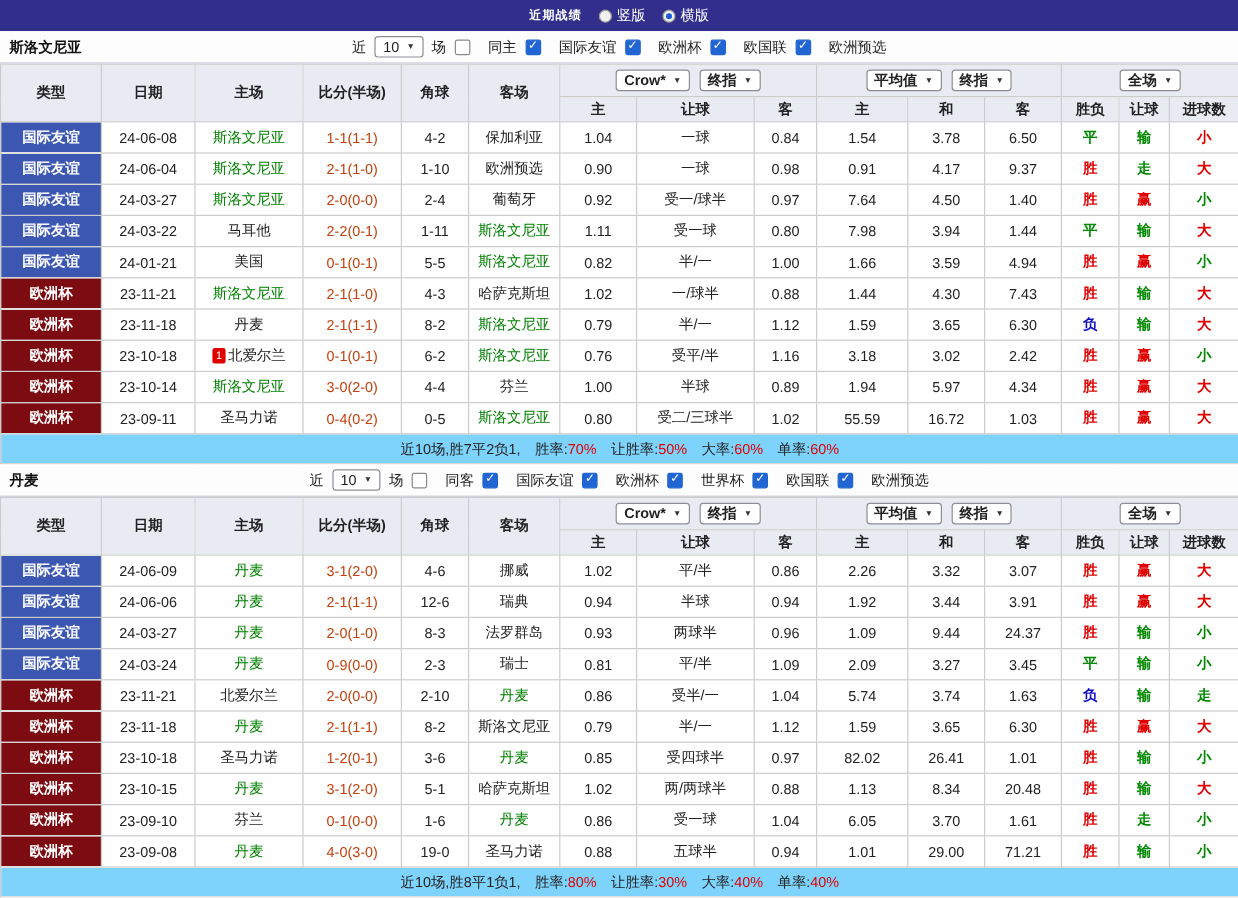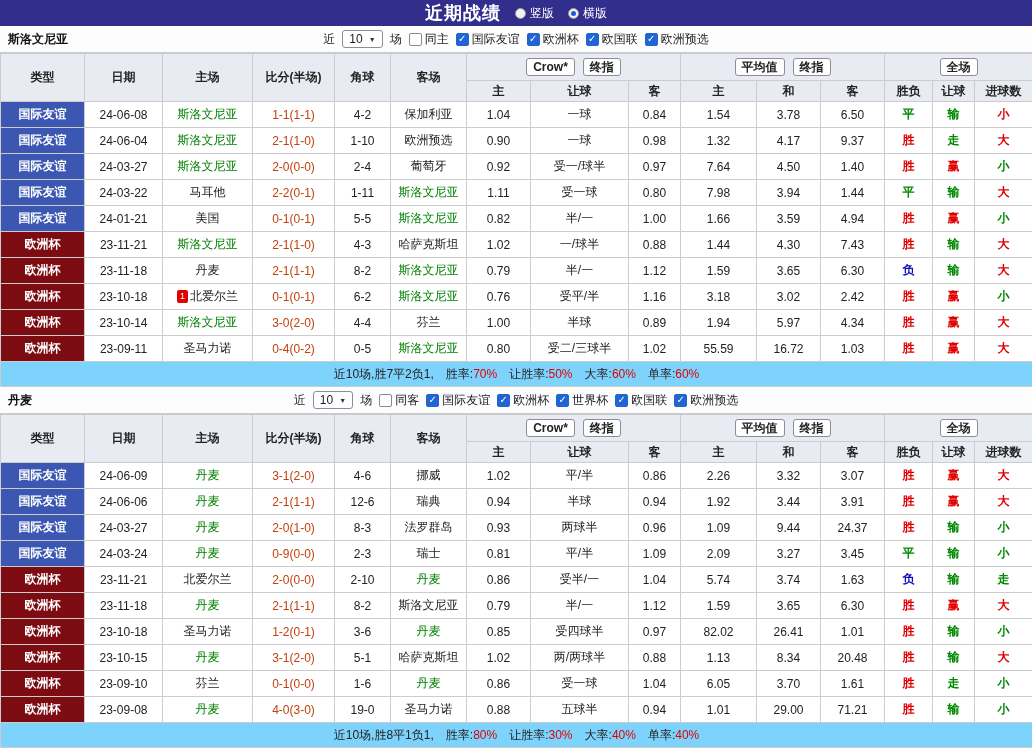--- a/index.html
+++ b/index.html
@@ -1,35 +1,35 @@
 <!DOCTYPE html>
 <html><head>
 <meta charset="utf-8">
 <style>
   *{margin:0;padding:0;box-sizing:border-box;}
   body{width:1032px;background:#fff;font-family:"Liberation Sans","DejaVu Sans",sans-serif;font-size:12px;color:#222;}
   .topbar{height:26px;background:#322e8c;display:flex;align-items:center;justify-content:center;gap:14px;color:#fff;}
-  .topbar-title{font-weight:bold;font-size:18px;letter-spacing:1px;}
+  .topbar-title{font-weight:bold;font-size:10px;letter-spacing:1px;}
   .radio{display:inline-flex;align-items:center;gap:4px;cursor:pointer;}
   .radio-dot{width:11px;height:11px;border-radius:50%;background:#f2f2f2;border:1px solid #999;position:relative;display:inline-block;}
   .radio-dot.sel::after{content:"";position:absolute;left:2px;top:2px;width:5px;height:5px;border-radius:50%;background:#1d5ad8;}
   .section-bar{height:27px;background:#fdfdfe;border-bottom:1px solid #c9c9d4;display:flex;align-items:center;position:relative;}
   .section-title{position:absolute;left:8px;font-weight:bold;font-size:12px;color:#111;}
   .controls{margin:0 auto;display:flex;align-items:center;gap:7px;}
   .select{display:inline-flex;align-items:center;gap:6px;background:#fff;border:1px solid #8d8d99;border-radius:3px;padding:0 6px;height:18px;line-height:16px;cursor:pointer;}
   .caret{font-size:7px;color:#333;transform:translateY(1px);}
-  .cb{display:inline-flex;align-items:center;gap:3px;cursor:pointer;}
+  .cb{display:inline-flex;align-items:center;gap:15px;cursor:pointer;}
   .cbox{width:13px;height:13px;border:1px solid #8a8a8a;border-radius:2px;background:#fff;display:inline-flex;align-items:center;justify-content:center;font-size:10px;color:#fff;line-height:1;}
   .cbox.checked{background:#2165d2;border-color:#2165d2;}
   table.results{width:1032px;border-collapse:collapse;table-layout:fixed;}
   .results th,.results td{border:1px solid #ccc;text-align:center;white-space:nowrap;overflow:hidden;padding:0;}
   .results thead th{background:#e9ebf3;font-weight:bold;color:#222;}
   .results tr.h1 th{height:27px;}
   .results tr.h2 th{height:21px;}
-  .dd-cell .select{margin:0 4px;flex-direction:column;}
+  .dd-cell .select{margin:0 4px;}
   .results tbody td{height:26px;background:#fff;}
   .type-badge{color:#fff;font-weight:bold;}
   .badge-blue{background:#3b57b2 !important;}
   .badge-maroon{background:#7d0c12 !important;}
   .score{color:#c2410c;}
   .team-green{color:#008000;}
   .team-plain{color:#222;}
   .res{font-weight:bold;}
   .c-r{color:#e00000;}
   .c-g{color:#008800;}
@@ -164,21 +164,21 @@
         <tr>
           <td class="type-badge badge-blue">国际友谊</td>
           <td class="date">24-06-04</td>
           <td class="team"><span class="team-green">斯洛文尼亚</span></td>
           <td class="score">2-1(1-0)</td>
           <td class="corner">1-10</td>
           <td class="team"><span class="team-plain">欧洲预选</span></td>
           <td class="odds">0.90</td>
           <td class="odds">一球</td>
           <td class="odds">0.98</td>
-          <td class="odds">1.32</td>
+          <td class="odds">0.91</td>
           <td class="odds">4.17</td>
           <td class="odds">9.37</td>
           <td class="res c-r">胜</td>
           <td class="res c-g">走</td>
           <td class="res c-r">大</td>
         </tr>
         <tr>
           <td class="type-badge badge-blue">国际友谊</td>
           <td class="date">24-03-27</td>
           <td class="team"><span class="team-green">斯洛文尼亚</span></td>

